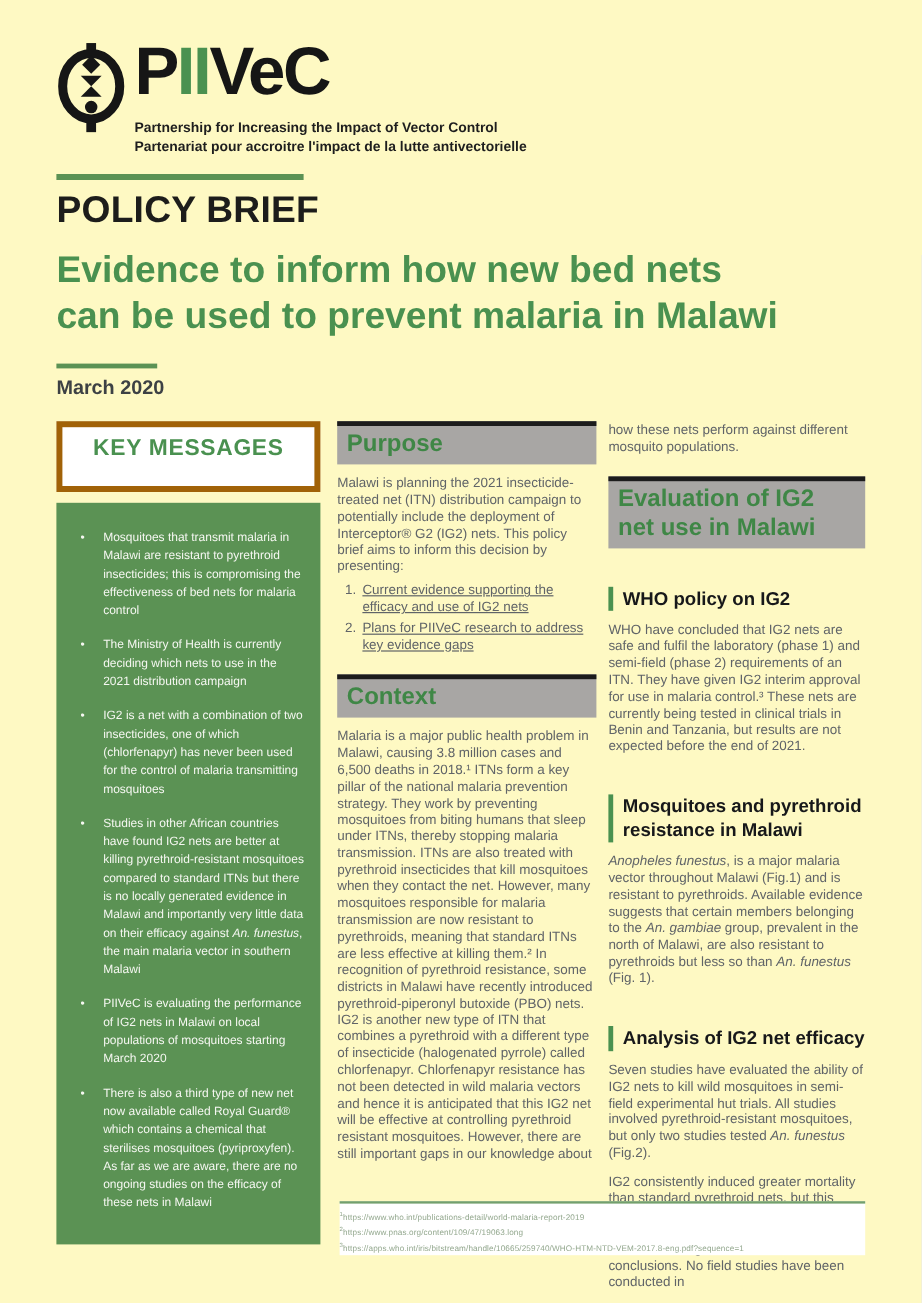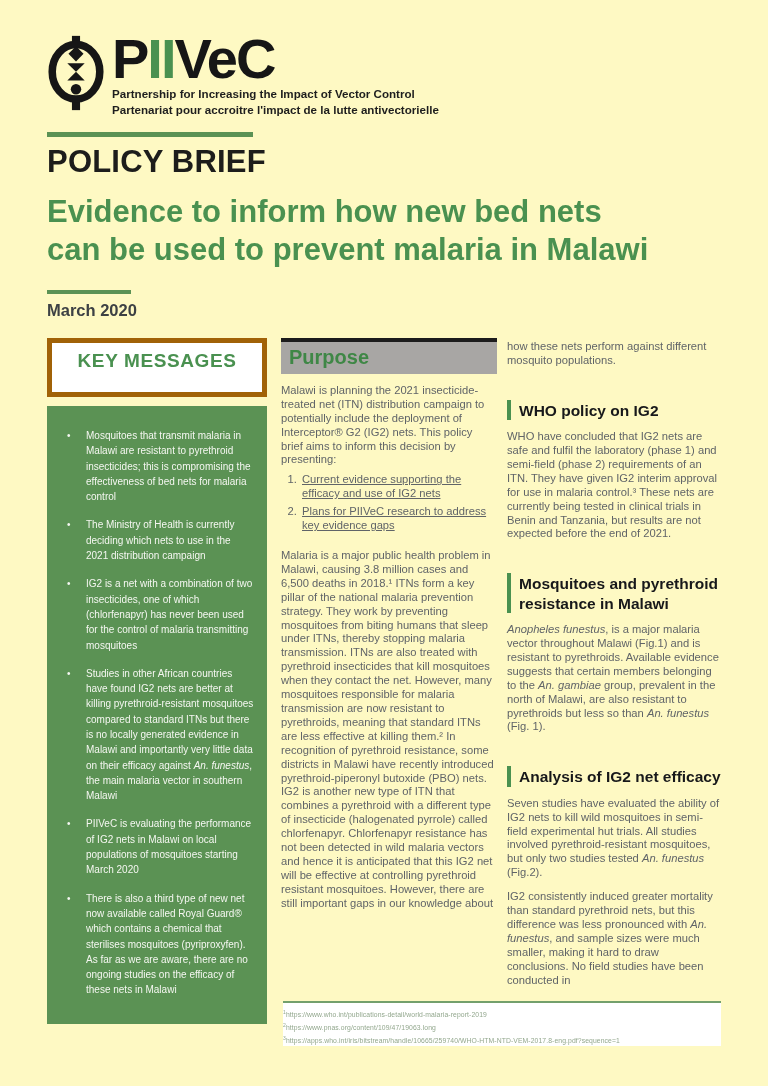--- a/index.html
+++ b/index.html
@@ -12,21 +12,21 @@
   }
   .content { padding:34px 47px 0 47px; }
 
   
   .logo-row { display:flex; align-items:flex-start; }
   .logo-icon { width:58px; height:78px; flex:none; }
   .logo-icon svg { width:58px; height:78px; display:block; }
   .wordmark-block { margin-left:7px; }
   .wordmark { font-size:56px; font-weight:800; color:#161616; line-height:0.88; letter-spacing:-2px; }
   .wordmark .ii { color:var(--brand-green,#4a9150); }
-  .taglines { margin-top:3px; font-size:11.6px; font-weight:700; color:#1e1e1e; line-height:1.4; }
+  .taglines { margin-top:16px; font-size:11.6px; font-weight:700; color:#1e1e1e; line-height:1.4; }
 
   .rule-lg { width:206px; height:5px; background:var(--panel-green,#5b9254); margin-top:13px; }
   .kicker { margin-top:7px; font-size:31px; font-weight:800; color:var(--ink,#1d1d1b); letter-spacing:0.2px; }
   .main-title { margin-top:13px; color:var(--brand-green,#4a9150); font-weight:700; font-size:31px; line-height:1.23; }
   .main-title div { white-space:nowrap; }
   .rule-sm { width:84px; height:4px; background:var(--panel-green,#5b9254); margin-top:21px; }
   .date { margin-top:7px; font-size:16.5px; font-weight:700; color:#3d4144; }
 
   
   .columns { display:flex; margin-top:18px; align-items:flex-start; }
@@ -131,30 +131,32 @@
           <div class="section-header">Purpose</div>
           <div class="body-text">
             <p>Malawi is planning the 2021 insecticide-treated net (ITN) distribution campaign to potentially include the deployment of Interceptor® G2 (IG2) nets. This policy brief aims to inform this decision by presenting:</p>
           </div>
           <ol class="num-list">
             <li>Current evidence supporting the efficacy and use of IG2 nets</li>
             <li>Plans for PIIVeC research to address key evidence gaps</li>
           </ol>
         </div>
         <div class="mt-sect">
+          <div class="section-header">Context</div>
           <div class="body-text">
             <p>Malaria is a major public health problem in Malawi, causing 3.8 million cases and 6,500 deaths in 2018.¹ ITNs form a key pillar of the national malaria prevention strategy. They work by preventing mosquitoes from biting humans that sleep under ITNs, thereby stopping malaria transmission. ITNs are also treated with pyrethroid insecticides that kill mosquitoes when they contact the net. However, many mosquitoes responsible for malaria transmission are now resistant to pyrethroids, meaning that standard ITNs are less effective at killing them.² In recognition of pyrethroid resistance, some districts in Malawi have recently introduced pyrethroid-piperonyl butoxide (PBO) nets. IG2 is another new type of ITN that combines a pyrethroid with a different type of insecticide (halogenated pyrrole) called chlorfenapyr. Chlorfenapyr resistance has not been detected in wild malaria vectors and hence it is anticipated that this IG2 net will be effective at controlling pyrethroid resistant mosquitoes. However, there are still important gaps in our knowledge about</p>
           </div>
         </div>
       </div>
 
       <div class="col-right">
         <div class="body-text lead-p">
           <p style="margin-top:0">how these nets perform against different mosquito populations.</p>
         </div>
+        <div class="section-header mt-sect">Evaluation of IG2 net use in Malawi</div>
 
         <div>
           <div class="sub-heading">
             <div class="sub-bar"></div>
             <div class="sub-text">WHO policy on IG2</div>
           </div>
           <div class="body-text">
             <p>WHO have concluded that IG2 nets are safe and fulfil the laboratory (phase 1) and semi-field (phase 2) requirements of an ITN. They have given IG2 interim approval for use in malaria control.³ These nets are currently being tested in clinical trials in Benin and Tanzania, but results are not expected before the end of 2021.</p>
           </div>
         </div>

